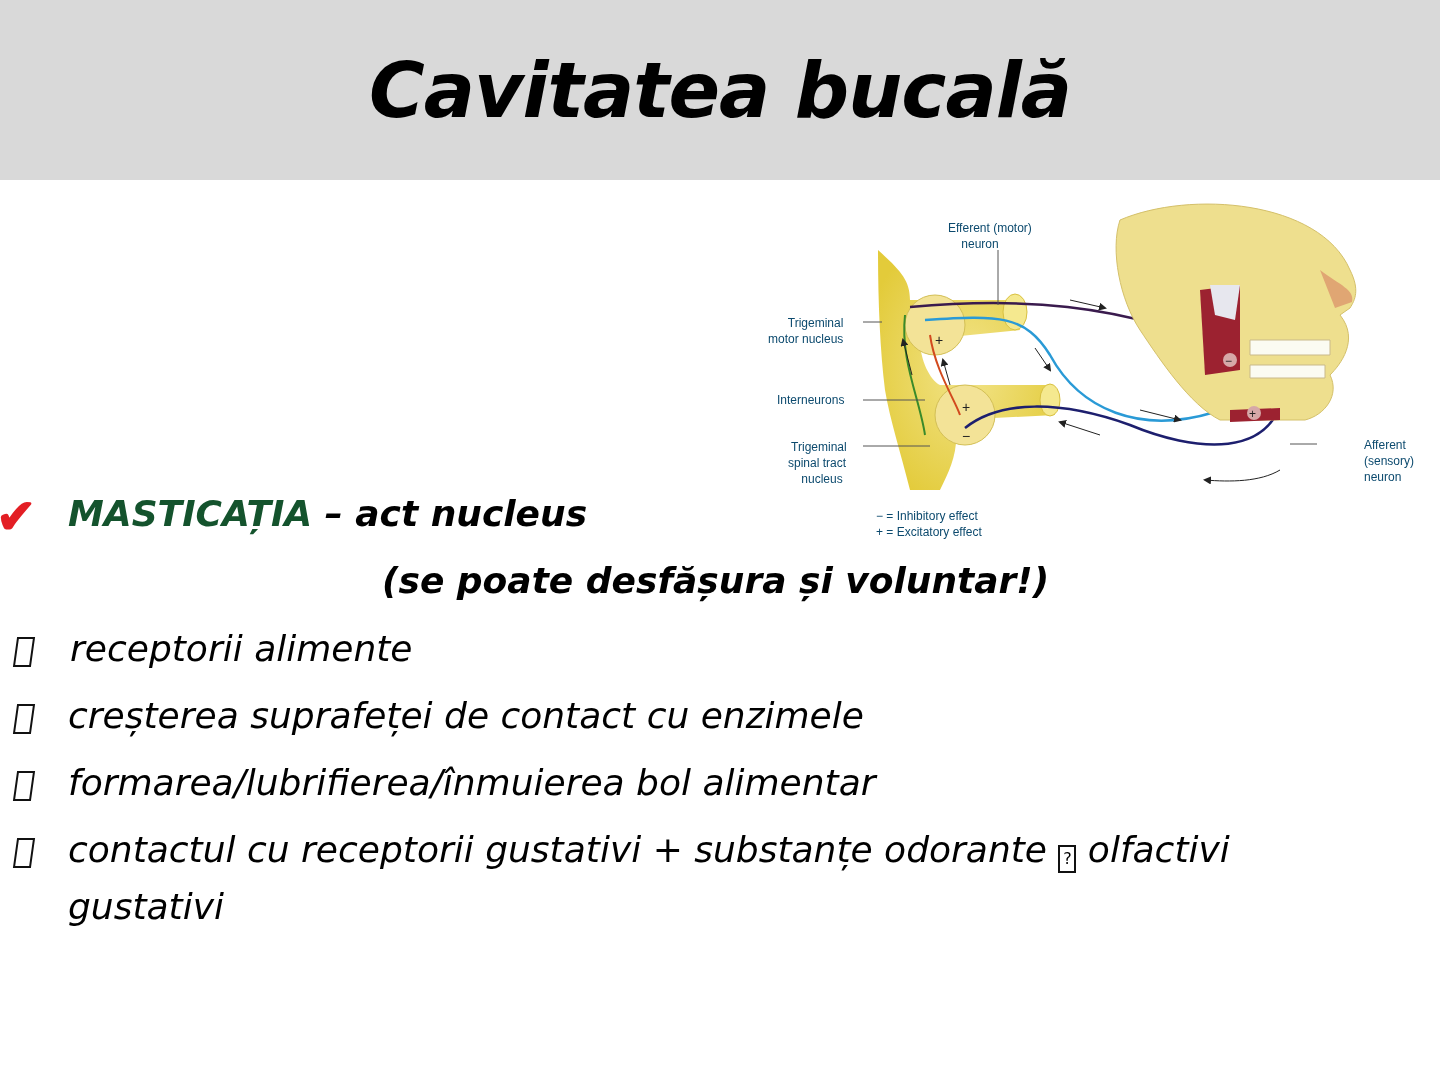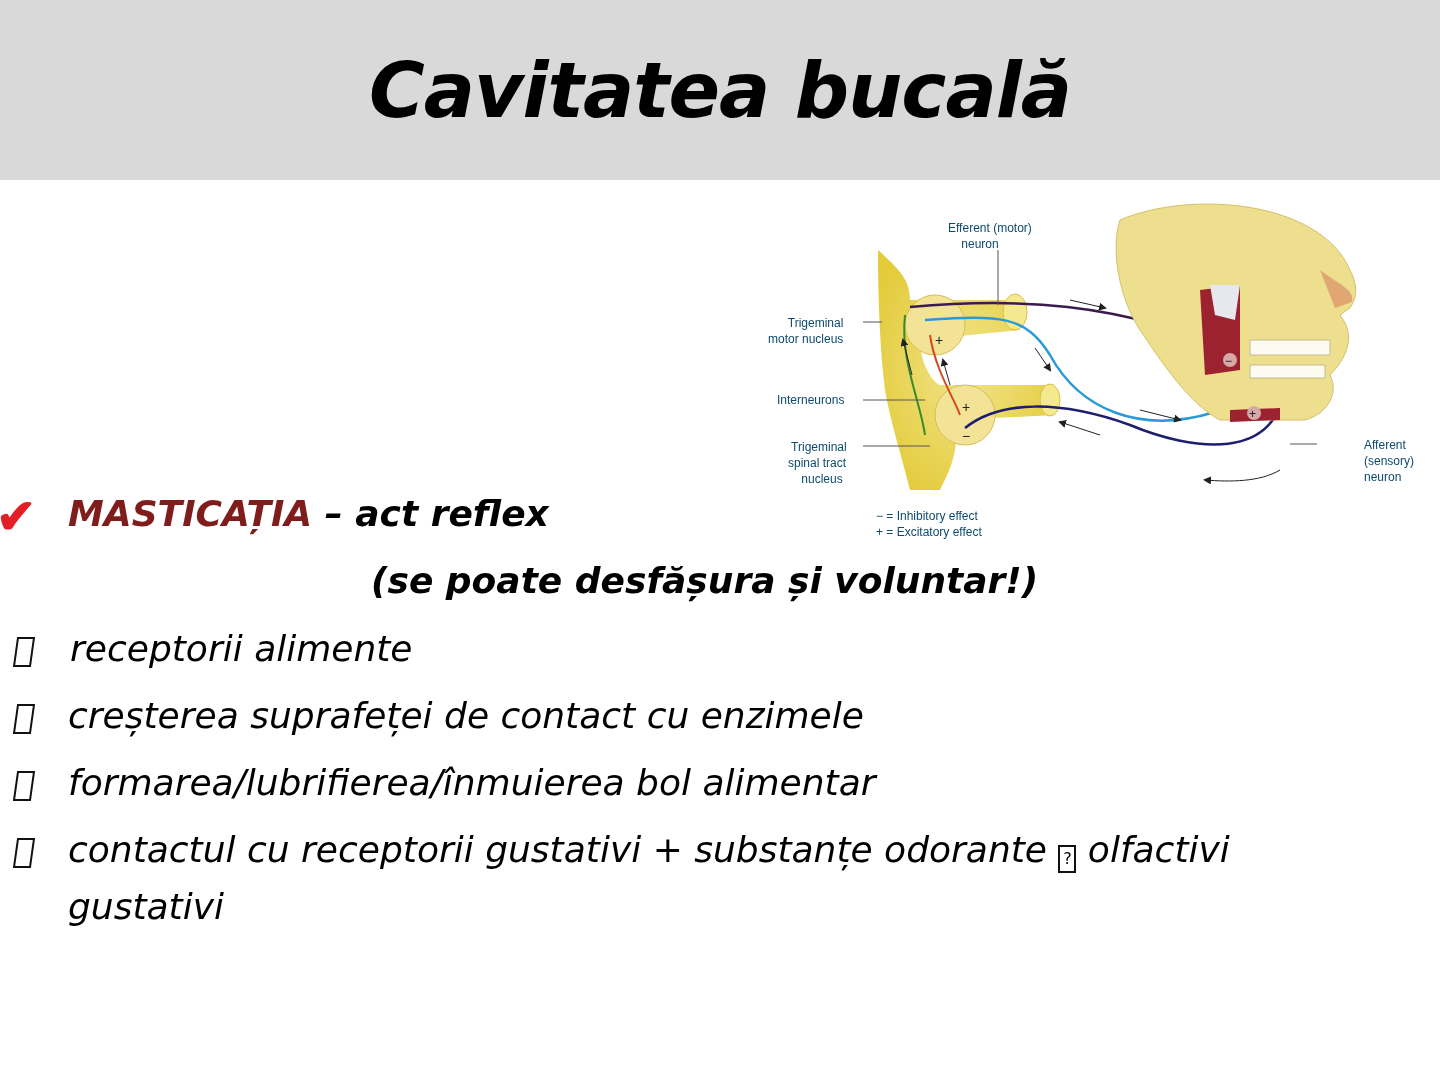--- a/index.html
+++ b/index.html
@@ -27,22 +27,22 @@
   }
   .body-text {
     position: absolute; font-family: "DejaVu Sans", sans-serif;
     font-style: italic; font-size: 36px; color: #000; white-space: nowrap;
   }
   .check {
     position: absolute; left: -4px; top: 492px; font-size: 48px;
     color: #e31e24; font-weight: bold; line-height: 50px;
   }
   .heading { left: 68px; top: 493px; font-weight: bold; }
-  .heading .red { color: #7f1d1d; }
-  .sub { left: 371px; top: 560px; font-weight: bold; font-style: italic; }
+  .heading .red { color: #14532d; }
+  .sub { left: 382px; top: 560px; font-weight: bold; font-style: italic; }
   .bullet-box {
     position: absolute; left: 15px; width: 18px; height: 30px;
     border: 2px solid #111; box-sizing: border-box; transform: skewX(-8deg);
   }
   .bullet-text { left: 68px; }
   .inline-box {
     display: inline-block; width: 18px; height: 28px;
     border: 2px solid #111; box-sizing: border-box; vertical-align: -2px;
     font-size: 16px; line-height: 24px; text-align: center; font-style: normal;
   }
@@ -117,21 +117,21 @@
 spinal tract
     nucleus</div>
   <div class="fig-label" style="left:560px; top:247px;margin-left:44px;">Afferent
 (sensory)
 neuron</div>
   <div class="fig-label" style="left:116px; top:318px;text-align:center;">− = Inhibitory effect</div>
   <div class="fig-label" style="left:116px; top:334px;">+ = Excitatory effect</div>
 </div>
 
 <div class="check">✔</div>
-<div class="body-text heading"><span class="red">MASTICAȚIA</span><span> – act reflex</span></div>
+<div class="body-text heading"><span class="red">MASTICAȚIA</span><span> – act nucleus</span></div>
 <div class="body-text sub">(se poate desfășura și voluntar!)</div>
 
 <div class="bullet-box" style="top:637px;"></div>
 <div class="body-text bullet-text" style="top:628px; left:70px;"> receptorii alimente</div>
 
 <div class="bullet-box" style="top:704px;"></div>
 <div class="body-text bullet-text" style="top:695px;font-style:italic;">creșterea suprafeței de contact cu enzimele</div>
 
 <div class="bullet-box" style="top:771px;"></div>
 <div class="body-text bullet-text" style="top:762px;">formarea/lubrifierea/înmuierea bol alimentar</div>

